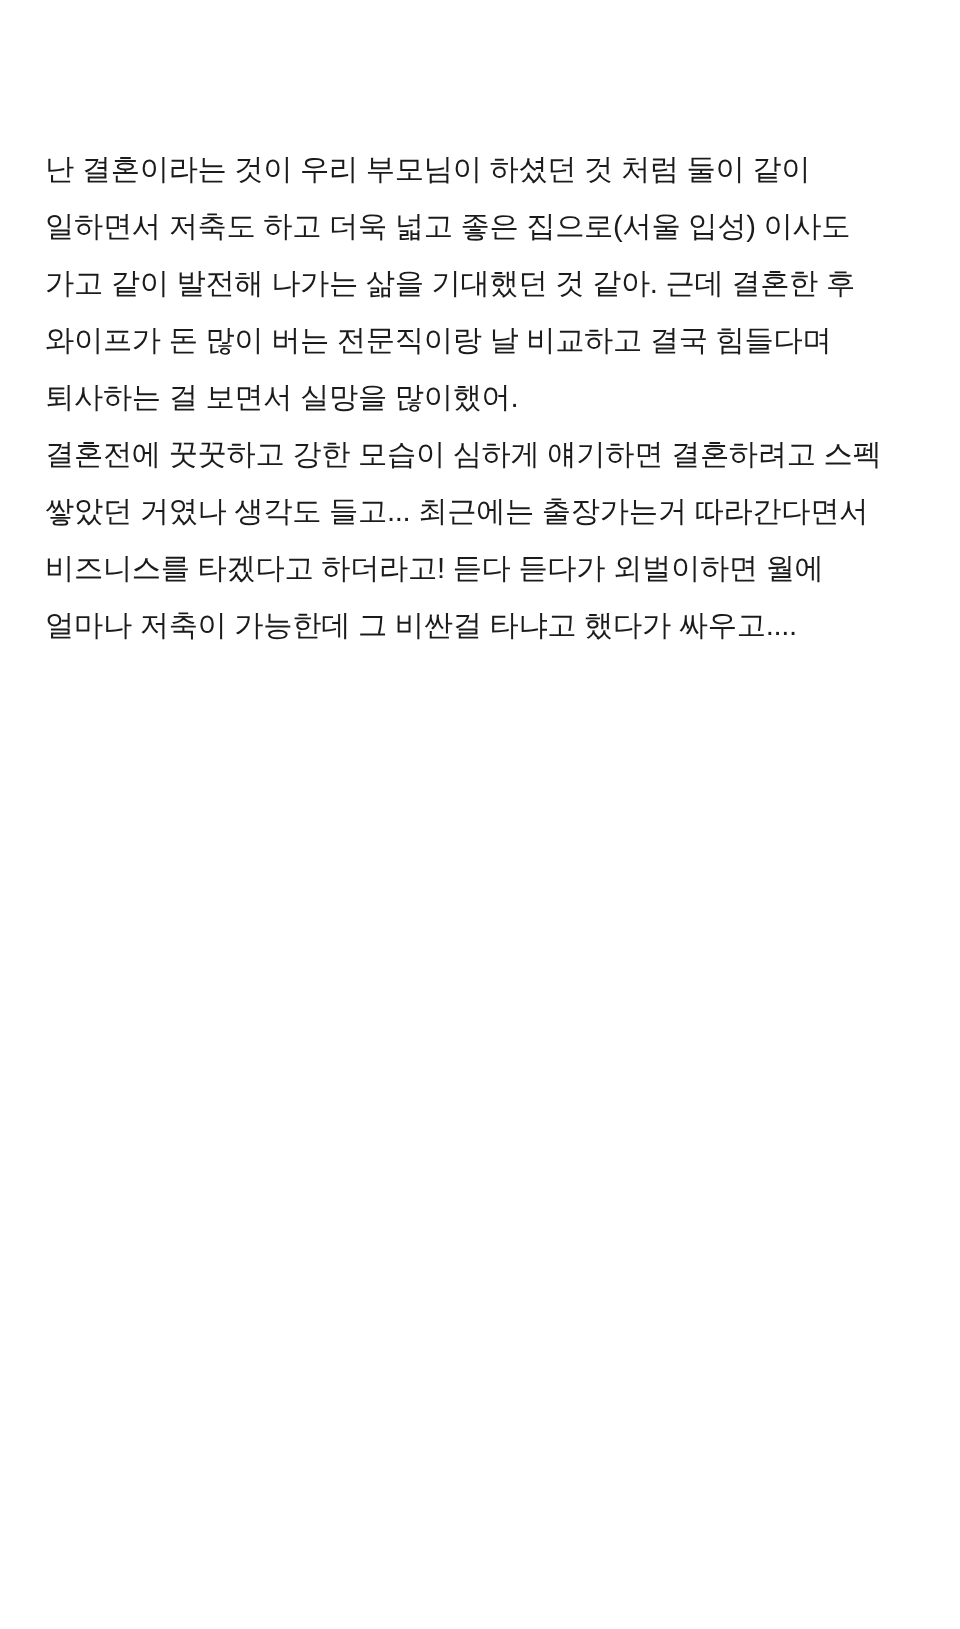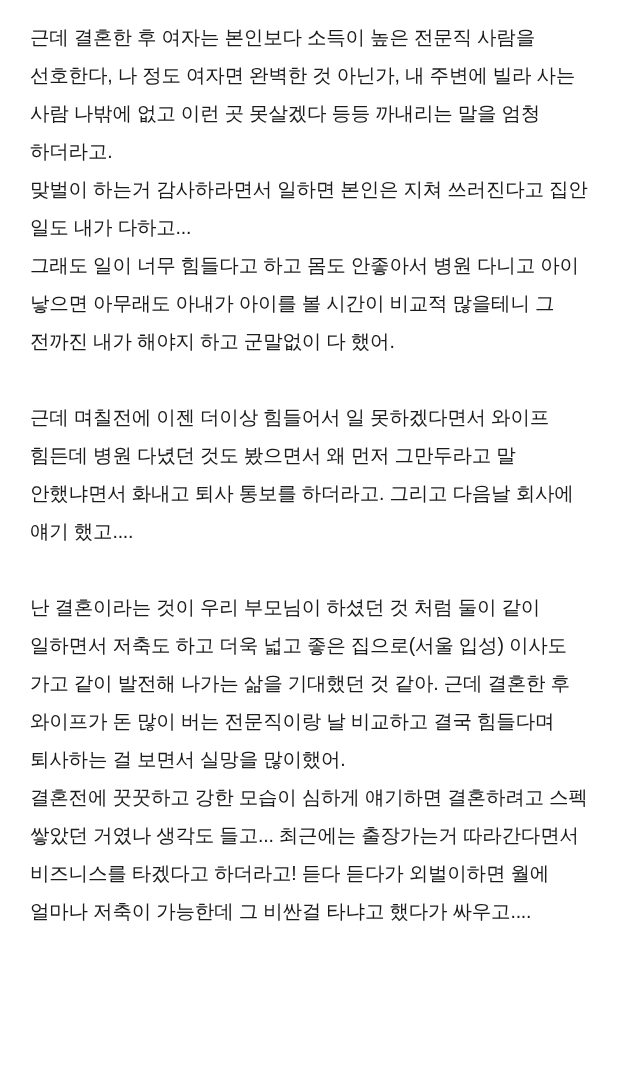--- a/index.html
+++ b/index.html
@@ -29,21 +29,17 @@
     margin: 0;
   }
   .gap {
     height: 38px;
   }
 </style>
 </head>
 <body>
 
 <div class="page">
-  <p class="para">근데 결혼한 후 여자는 본인보다 소득이 높은 전문직 사람을 선호한다, 나 정도 여자면 완벽한 것 아닌가, 내 주변에 빌라 사는 사람 나밖에 없고 이런 곳 못살겠다 등등 까내리는 말을 엄청 하더라고.
-맞벌이 하는거 감사하라면서 일하면 본인은 지쳐 쓰러진다고 집안 일도 내가 다하고...
-그래도 일이 너무 힘들다고 하고 몸도 안좋아서 병원 다니고 아이 낳으면 아무래도 아내가 아이를 볼 시간이 비교적 많을테니 그 전까진 내가 해야지 하고 군말없이 다 했어.</p>
   <div class="gap"></div>
-  <p class="para">근데 며칠전에 이젠 더이상 힘들어서 일 못하겠다면서 와이프 힘든데 병원 다녔던 것도 봤으면서 왜 먼저 그만두라고 말 안했냐면서 화내고 퇴사 통보를 하더라고. 그리고 다음날 회사에 얘기 했고....</p>
   <div class="gap"></div>
   <p class="para">난 결혼이라는 것이 우리 부모님이 하셨던 것 처럼 둘이 같이 일하면서 저축도 하고 더욱 넓고 좋은 집으로(서울 입성) 이사도 가고 같이 발전해 나가는 삶을 기대했던 것 같아. 근데 결혼한 후 와이프가 돈 많이 버는 전문직이랑 날 비교하고 결국 힘들다며 퇴사하는 걸 보면서 실망을 많이했어.
 결혼전에 꿋꿋하고 강한 모습이 심하게 얘기하면 결혼하려고 스펙 쌓았던 거였나 생각도 들고... 최근에는 출장가는거 따라간다면서 비즈니스를 타겠다고 하더라고! 듣다 듣다가 외벌이하면 월에 얼마나 저축이 가능한데 그 비싼걸 타냐고 했다가 싸우고....</p>
 </div>
 
 </body></html>

